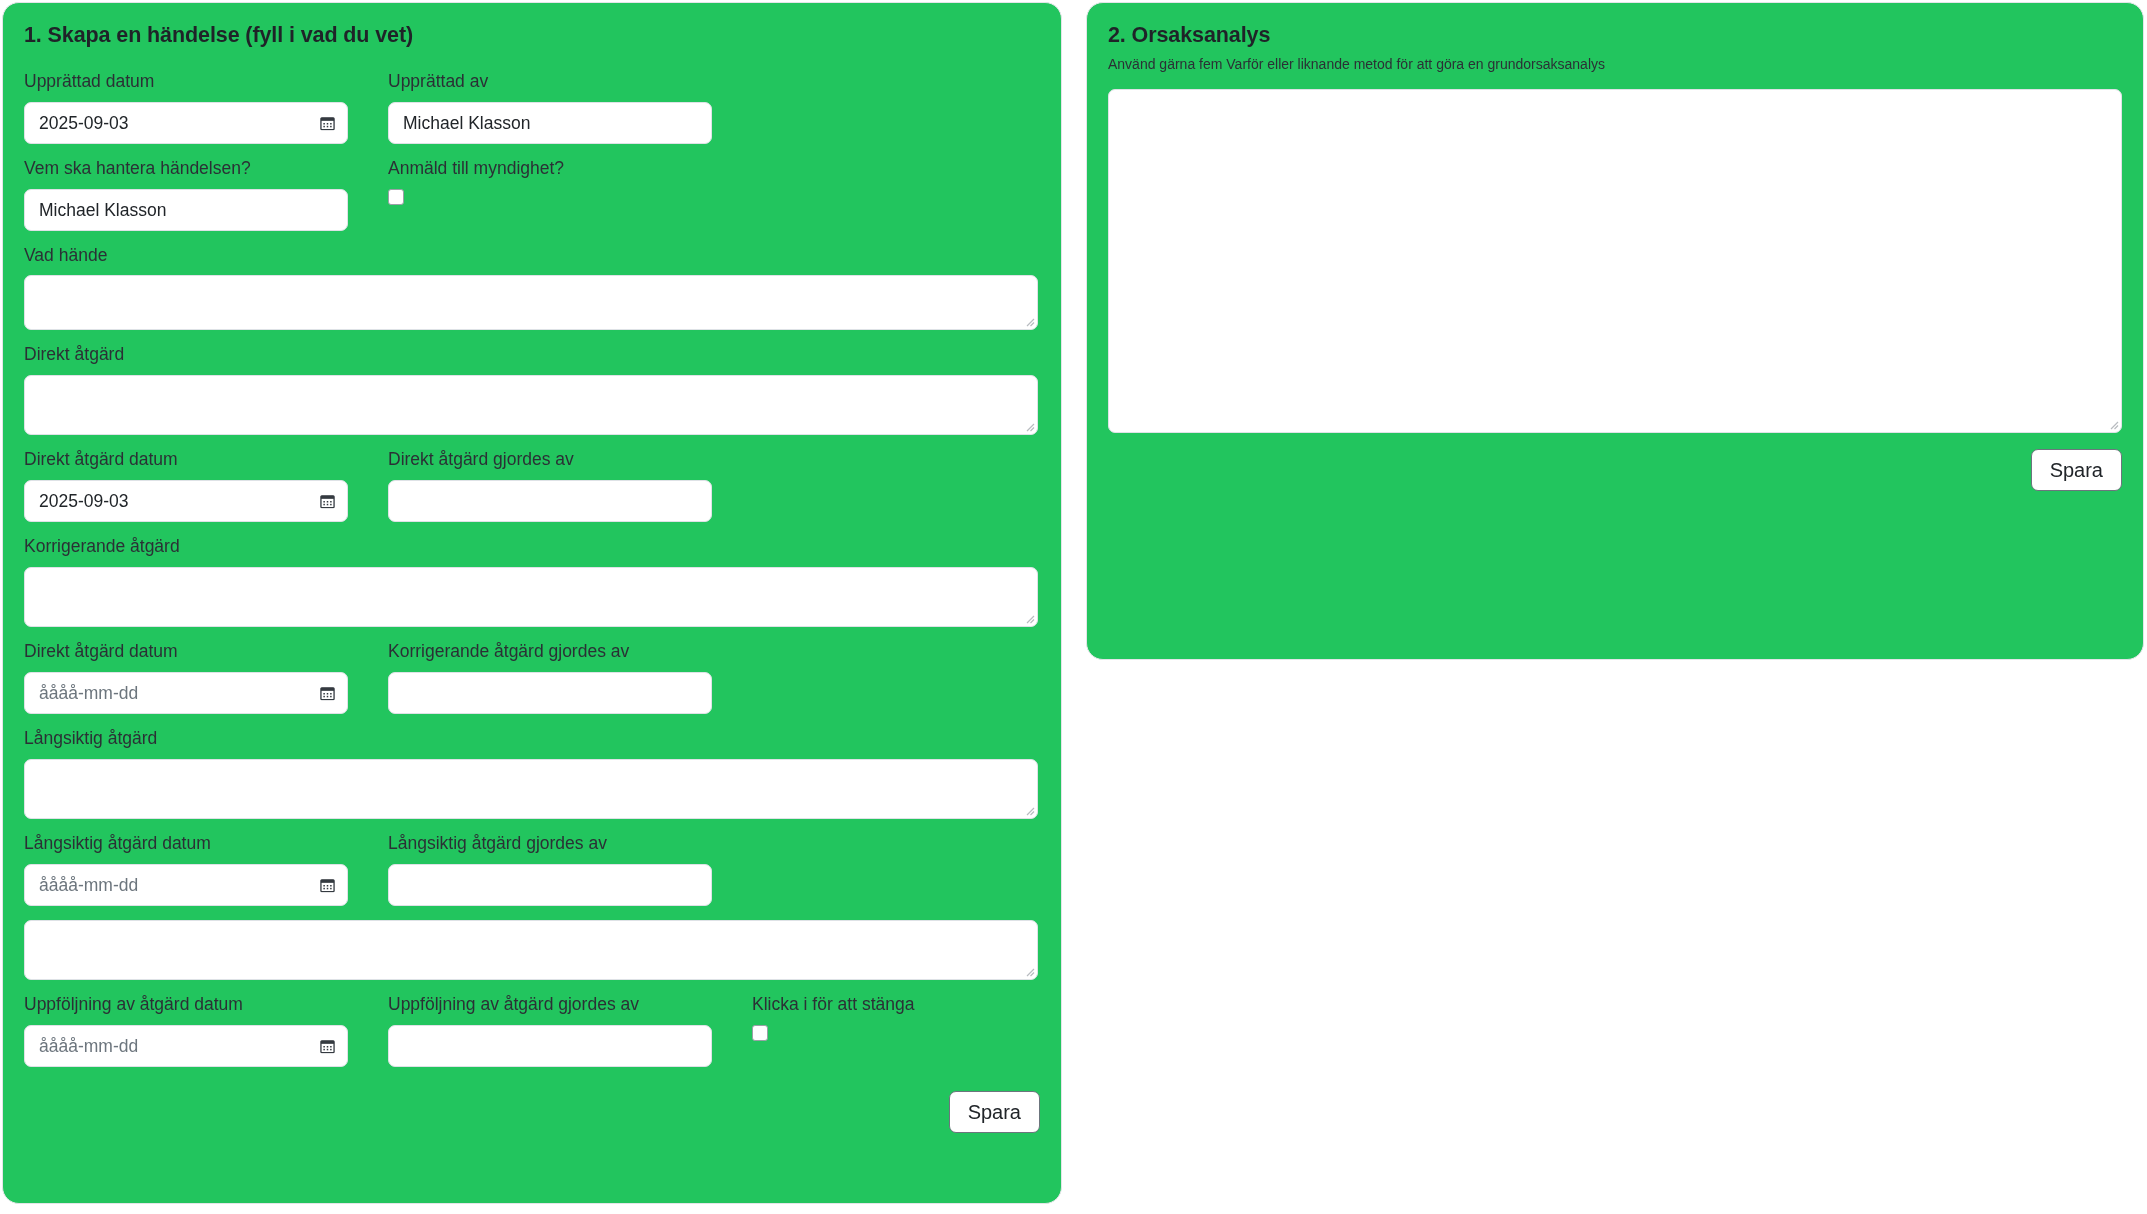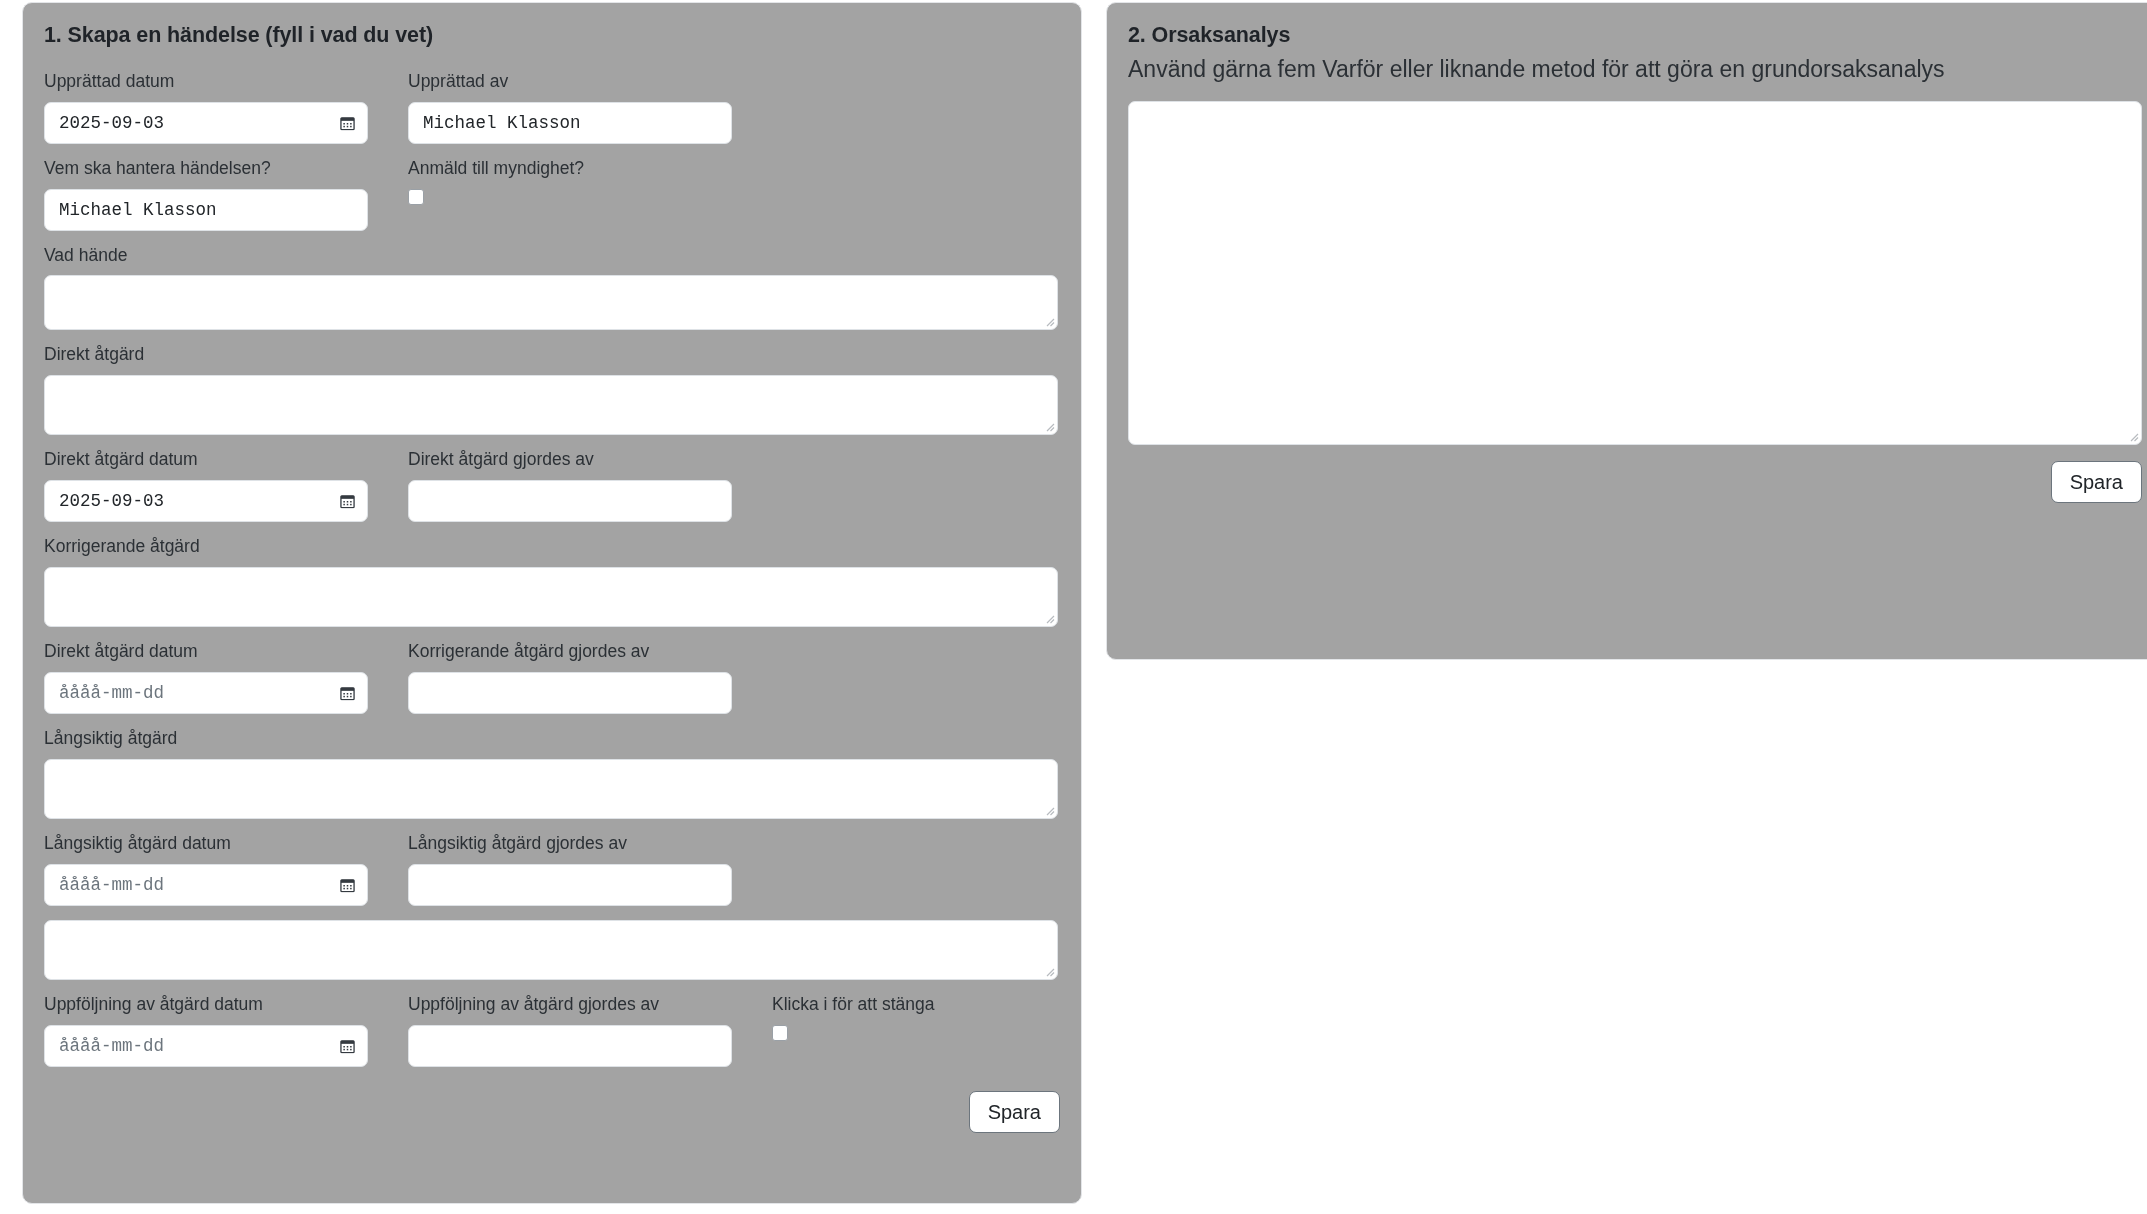--- a/index.html
+++ b/index.html
@@ -19,42 +19,41 @@
 
   .page {
     position: relative;
     width: 2147px;
     height: 1214px;
   }
 
   
   .panel {
     position: absolute;
-    background: #a3a3a3;
+    background: #22c55e;
     border: 1px solid #e3e5e8;
-    border-radius: 10px;
-    margin-left: 20px;
+    border-radius: 17px;
   }
   #panel-create  { left: 2px;    top: 2px;  width: 1060px; height: 1202px; }
   #panel-cause   { left: 1086px; top: 2px;  width: 1058px; height: 658px; }
 
   .panel-inner { padding: 20px 21px 0 21px; }
 
   .panel-title {
     font-size: 21.5px;
     font-weight: 700;
     color: #1f2328;
     letter-spacing: -0.1px;
     margin: 0 0 22px 0;
     line-height: 1.2;
   }
   #panel-cause .panel-title { margin-bottom: 6px; }
 
   .panel-subtitle {
-    font-size: 23px;
+    font-size: 14px;
     color: #2b3035;
     margin: 0 0 16px 0;
     line-height: 1.3;
   }
 
   
   .row {
     display: flex;
     gap: 40px;
     margin-bottom: 0;
@@ -72,21 +71,21 @@
     margin-bottom: 9px;
     white-space: nowrap;
   }
 
   .control {
     width: 100%;
     height: 42px;
     border: 1px solid #dee2e6;
     border-radius: 7px;
     background: #ffffff;
-    font-family: Liberation Mono, monospace;
+    font-family: Liberation Sans, sans-serif;
     font-size: 17.5px;
     color: #212529;
     padding: 16px 14px;
     line-height: 40px;
     display: flex;
     align-items: center;
     position: relative;
   }
   .control .val { color: #212529; }
   .control .val.placeholder { color: #6c757d; }

